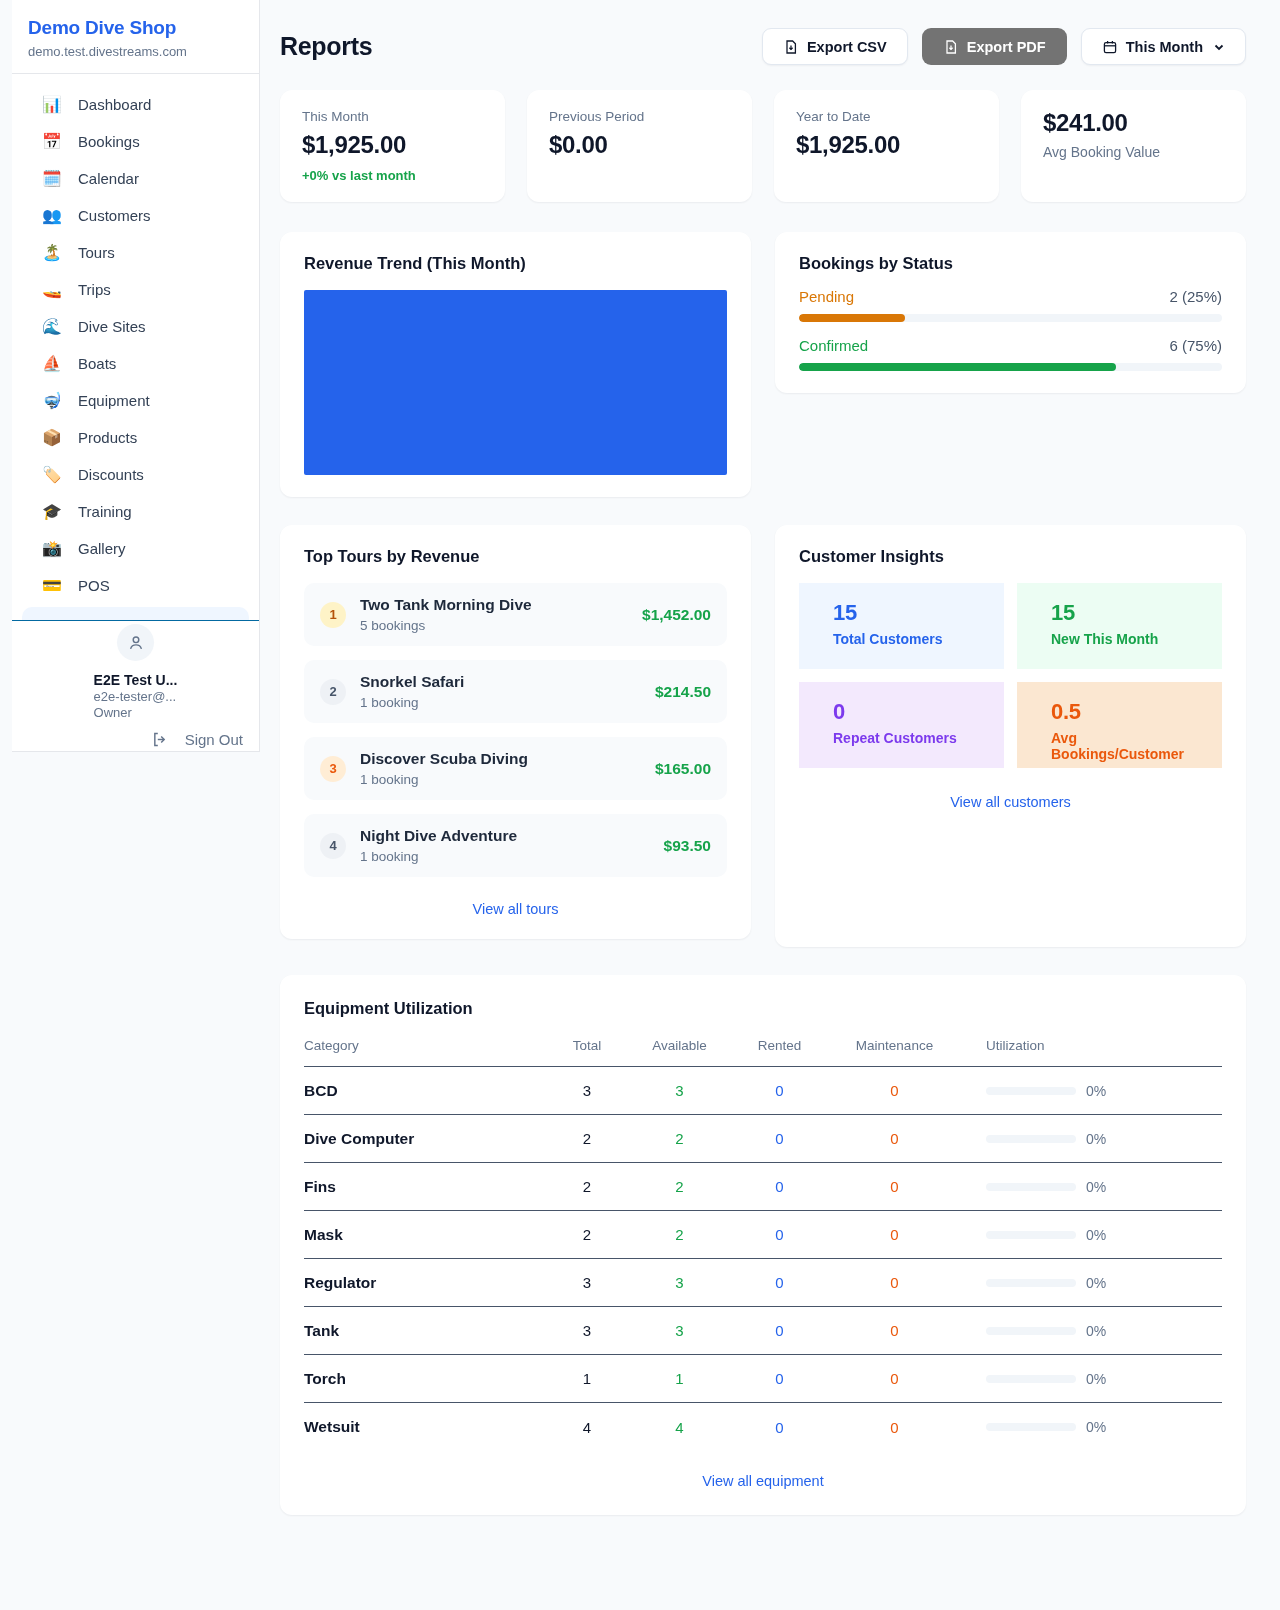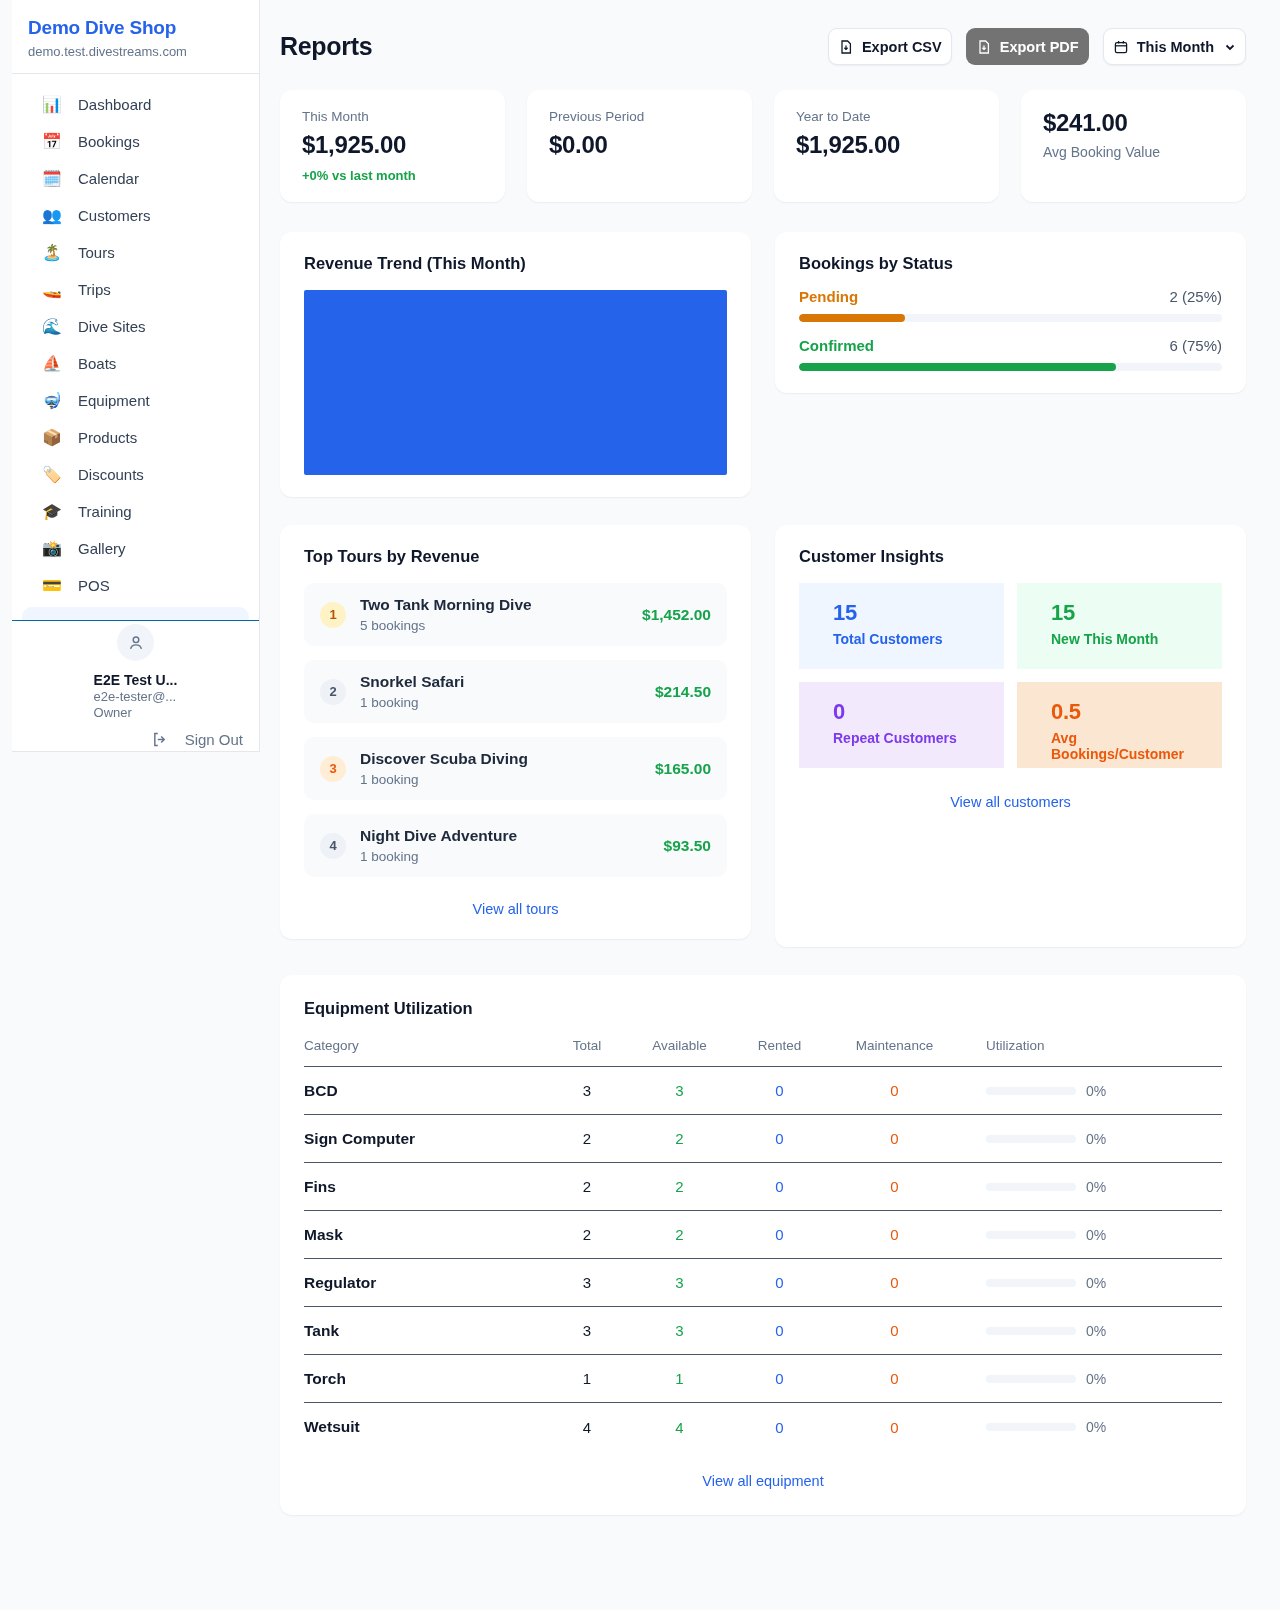--- a/index.html
+++ b/index.html
@@ -32,21 +32,21 @@
   }
   .user-name { font-size:14px; font-weight:700; color:#0f172a; }
   .user-email, .user-role { font-size:13px; color:#64748b; margin-top:1px; }
   .signout { margin-left:auto; display:flex; align-items:center; gap:17px; color:#64748b; font-size:15px; cursor:pointer; white-space:nowrap; }
   
   .main { position:absolute; left:248px; top:0; right:0; padding:28px 34px 40px 32px; }
   .page-header { display:flex; align-items:center; justify-content:space-between; margin-bottom:25px; }
   .page-title { font-size:25px; font-weight:800; letter-spacing:-0.3px; color:#0f172a; }
   .actions { display:flex; gap:14px; }
   .btn {
-    height:37px; border-radius:9px; padding:0 9px; font-size:14.5px; font-weight:600;
+    height:37px; border-radius:9px; padding:0 20px; font-size:14.5px; font-weight:600;
     display:flex; align-items:center; gap:8px; cursor:pointer; border:1px solid transparent;
     font-family:"Liberation Sans", sans-serif;
   }
   .btn-outline { background:#fff; border-color:#e2e8f0; color:#0f172a; box-shadow:0 1px 2px rgba(15,23,42,.05); }
   .btn-primary { background:#737373; color:#fff; }
   .chev { margin-left:2px; }
   
   .stats-grid { display:grid; grid-template-columns:repeat(4,1fr); gap:22px; margin-bottom:30px; }
   .stat-card { background:#fff; border-radius:12px; padding:19px 22px; box-shadow:0 1px 2px rgba(15,23,42,.06); }
   .stat-label { font-size:13.5px; color:#64748b; }
@@ -56,21 +56,21 @@
   .stat-card.value-first .stat-label { margin-top:7px; font-size:14px; }
   
   .card { background:#fff; border-radius:12px; padding:22px 24px; box-shadow:0 1px 2px rgba(15,23,42,.06); }
   .card-title { font-size:16.5px; font-weight:700; color:#0f172a; }
   .two-col { display:grid; grid-template-columns:1fr 1fr; gap:24px; align-items:start; margin-bottom:28px; }
   
   .chart-block { margin-top:17px; height:185px; border-radius:2px; }
   
   .status-row { margin-top:15px; }
   .status-top { display:flex; justify-content:space-between; align-items:baseline; margin-bottom:9px; }
-  .status-label { font-size:15px; font-weight:700; }
+  .status-label { font-size:15px; font-weight:400; }
   .status-count { font-size:15px; color:#475569; }
   .bar-track { height:8px; background:#f1f5f9; border-radius:4px; overflow:hidden; }
   .bar-fill { height:100%; border-radius:4px; }
   
   .tour-item { display:flex; align-items:center; gap:14px; background:#f8fafc; border-radius:10px; padding:13px 16px; margin-top:14px; }
   .tour-item:first-of-type { margin-top:17px; }
   .rank-badge { width:26px; height:26px; border-radius:50%; display:flex; align-items:center; justify-content:center; font-size:13px; font-weight:700; flex:0 0 auto; }
   .rank-amber { background:#fef3c7; color:#b45309; }
   .rank-slate { background:#eef1f5; color:#475569; }
   .rank-orange { background:#ffedd5; color:#ea580c; }
@@ -360,21 +360,21 @@
           <div class="t-num n-total c-center">3</div>
           <div class="t-num n-avail c-center">3</div>
           <div class="t-num n-rent c-center">0</div>
           <div class="t-num n-maint c-center">0</div>
           <div class="c-util">
             <div class="util-track"></div>
             <span class="util-pct">0%</span>
           </div>
         </div>
         <div class="t-grid t-row">
-          <div class="t-cat">Sign Computer</div>
+          <div class="t-cat">Dive Computer</div>
           <div class="t-num n-total c-center">2</div>
           <div class="t-num n-avail c-center">2</div>
           <div class="t-num n-rent c-center">0</div>
           <div class="t-num n-maint c-center">0</div>
           <div class="c-util">
             <div class="util-track"></div>
             <span class="util-pct">0%</span>
           </div>
         </div>
         <div class="t-grid t-row">

